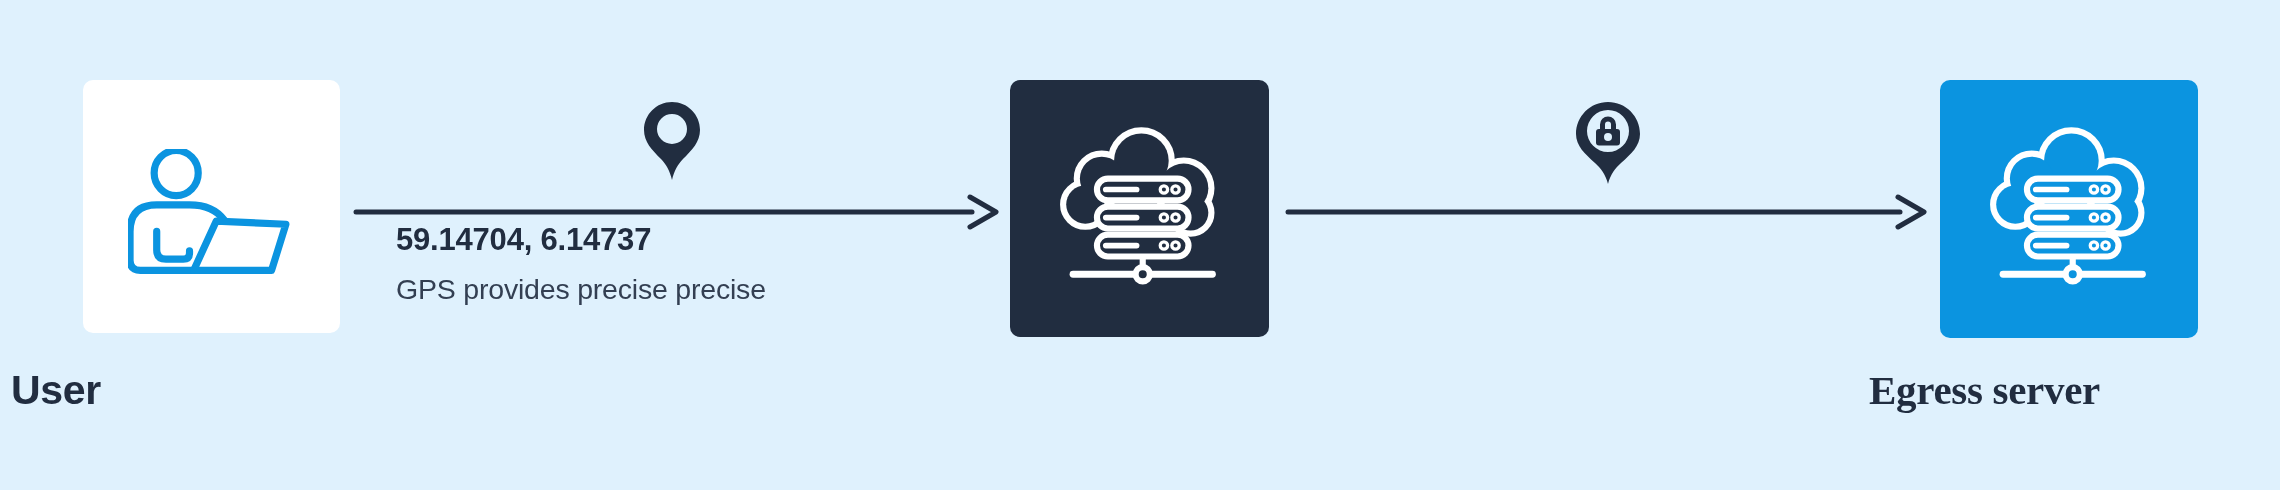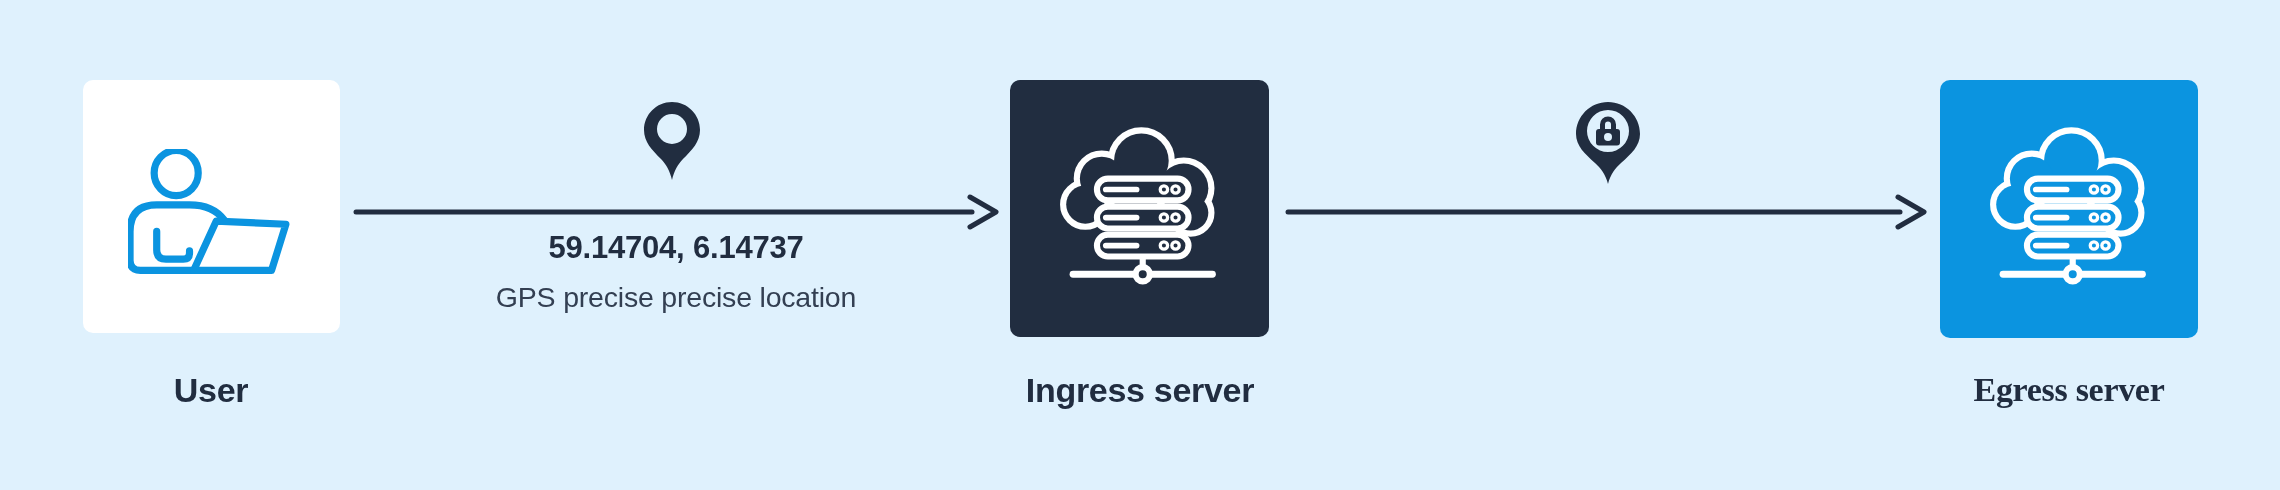--- a/index.html
+++ b/index.html
@@ -6,36 +6,36 @@
   .stage{
     position:relative;width:2280px;height:490px;background:#dff1fd;
     font-family:"Liberation Sans", sans-serif;overflow:hidden;
   }
   .card{position:absolute;border-radius:10px;}
   .card--white{left:83px;top:80px;width:257px;height:253px;background:#ffffff;}
   .card--navy{left:1010px;top:80px;width:259px;height:257px;background:#212d40;}
   .card--blue{left:1940px;top:80px;width:258px;height:258px;background:#0b94e0;}
 
   .node-label{
-    position:absolute;top:371px;width:400px;text-align:center;
-    font-size:34px;font-weight:700;color:#212d40;line-height:38px;letter-spacing:-0.3px;
+    position:absolute;top:371px;width:400px;
+    font-size:41px;font-weight:700;color:#212d40;line-height:38px;letter-spacing:-0.3px;
   }
   .node-label--user{left:11px;}
   .node-label--ingress{left:940px;}
   .node-label--egress{left:1869px;font-family:Liberation Serif, serif;}
 
   .arrow{position:absolute;top:190px;height:44px;}
   .arrow--one{left:352px;width:650px;}
   .arrow--two{left:1284px;width:648px;}
 
   .pin{position:absolute;}
   .pin--one{left:644px;top:102px;}
   .pin--two{left:1576px;top:102px;}
 
-  .edge-text{position:absolute;top:230px;width:560px;text-align:center;}
+  .edge-text{position:absolute;top:222px;width:560px;}
   .edge-text--one{left:396px;}
   .edge-text--two{left:1328px;}
   .edge-title{
     font-size:31px;font-weight:700;color:#212d40;line-height:36px;
     margin:0 0 11px 0;letter-spacing:-0.2px;
   }
   .edge-line{
     font-size:28.5px;color:#333f52;line-height:40px;letter-spacing:-0.2px;
   }
 
@@ -75,21 +75,21 @@
 
   <svg class="pin pin--one" width="56" height="78" viewBox="0 0 56 78">
     <path fill="#212d40" fill-rule="evenodd" d="
       M28 0 C12.5 0 0 12.5 0 28 C0 40 8 48 17 57 C22 62 26 69 28 78
       C30 69 34 62 39 57 C48 48 56 40 56 28 C56 12.5 43.5 0 28 0 Z
       M28 12 A15 15 0 1 0 28 42 A15 15 0 1 0 28 12 Z"></path>
   </svg>
 
   <div class="edge-text edge-text--one">
     <div class="edge-title">59.14704, 6.14737</div>
-    <div class="edge-line">GPS precise precise location</div>
+    <div class="edge-line">GPS provides precise precise</div>
   </div>
 
   <div class="card card--navy">
     <svg class="icon-cloud" width="164" height="172" viewBox="0 0 120 120" fill="none">
 
       <g stroke="#ffffff" stroke-width="9">
         <circle cx="61" cy="24" r="20"></circle>
         <circle cx="32" cy="37" r="16"></circle>
         <circle cx="20" cy="56" r="14"></circle>
         <circle cx="92" cy="44" r="18"></circle>
@@ -122,21 +122,20 @@
       <g stroke="#ffffff" stroke-width="2.4">
         <circle cx="77.5" cy="45" r="2.7"></circle>
           <circle cx="86" cy="45" r="2.7"></circle>
         <circle cx="77.5" cy="65.5" r="2.7"></circle>
           <circle cx="86" cy="65.5" r="2.7"></circle>
         <circle cx="77.5" cy="86" r="2.7"></circle>
           <circle cx="86" cy="86" r="2.7"></circle>
       </g>
     </svg>
   </div>
-  <div class="node-label node-label--ingress">Ingress server</div>
 
   <svg class="arrow arrow--two" viewBox="0 0 648 44" fill="none">
     <g stroke="#212d40" stroke-width="5" stroke-linecap="round" stroke-linejoin="round">
       <line x1="4" y1="22" x2="616" y2="22"></line>
       <polyline points="614,7 640,22 614,37"></polyline>
     </g>
   </svg>
 
   <svg class="pin pin--two" width="64" height="82" viewBox="0 0 64 82">
     <path fill="#212d40" fill-rule="evenodd" d="

